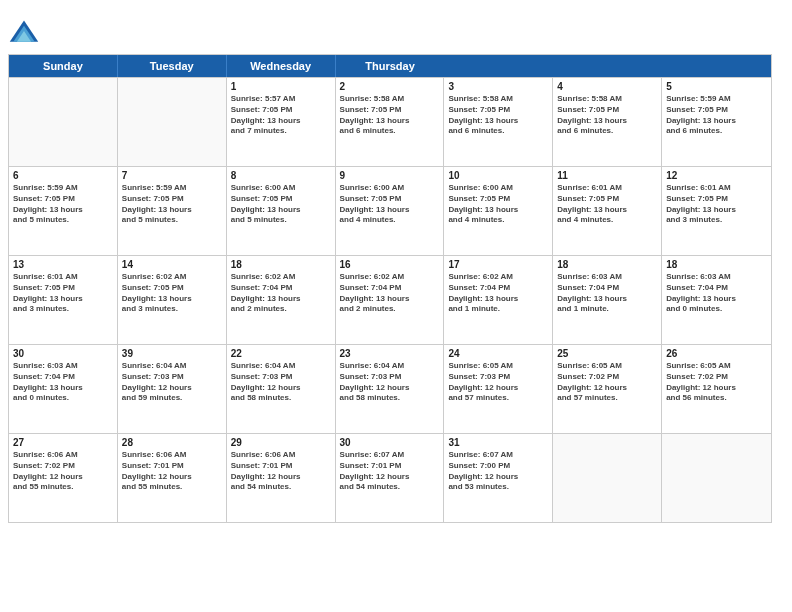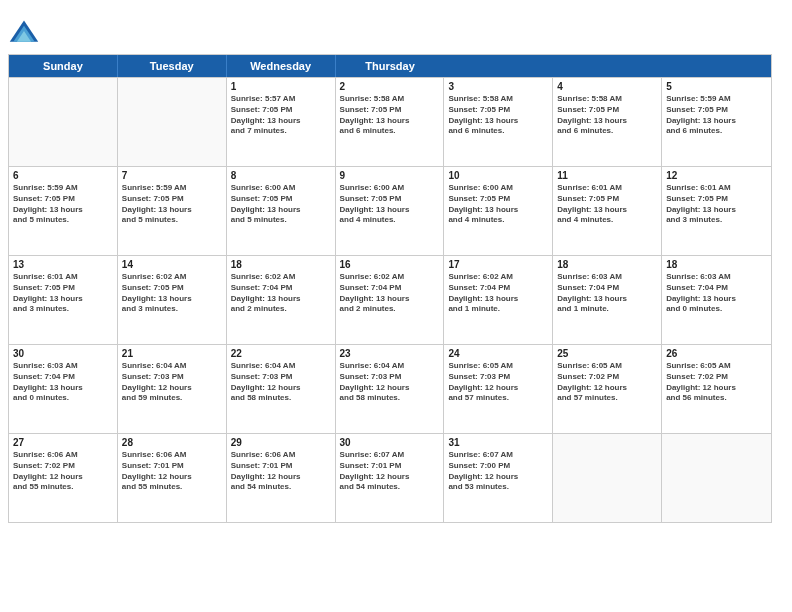--- a/index.html
+++ b/index.html
@@ -289,21 +289,21 @@
         </div>
         <div class="cal-row">
           <div class="cal-cell">
             <div class="day-num">30</div>
             <div class="cell-text" style="white-space: pre-line;">Sunrise: 6:03 AM
 Sunset: 7:04 PM
 Daylight: 13 hours
 and 0 minutes.</div>
           </div>
           <div class="cal-cell">
-            <div class="day-num">21</div>
+            <div class="day-num">39</div>
             <div class="cell-text" style="white-space: pre-line;">Sunrise: 6:04 AM
 Sunset: 7:03 PM
 Daylight: 12 hours
 and 59 minutes.</div>
           </div>
           <div class="cal-cell">
             <div class="day-num">22</div>
             <div class="cell-text" style="white-space: pre-line;">Sunrise: 6:04 AM
 Sunset: 7:03 PM
 Daylight: 12 hours

